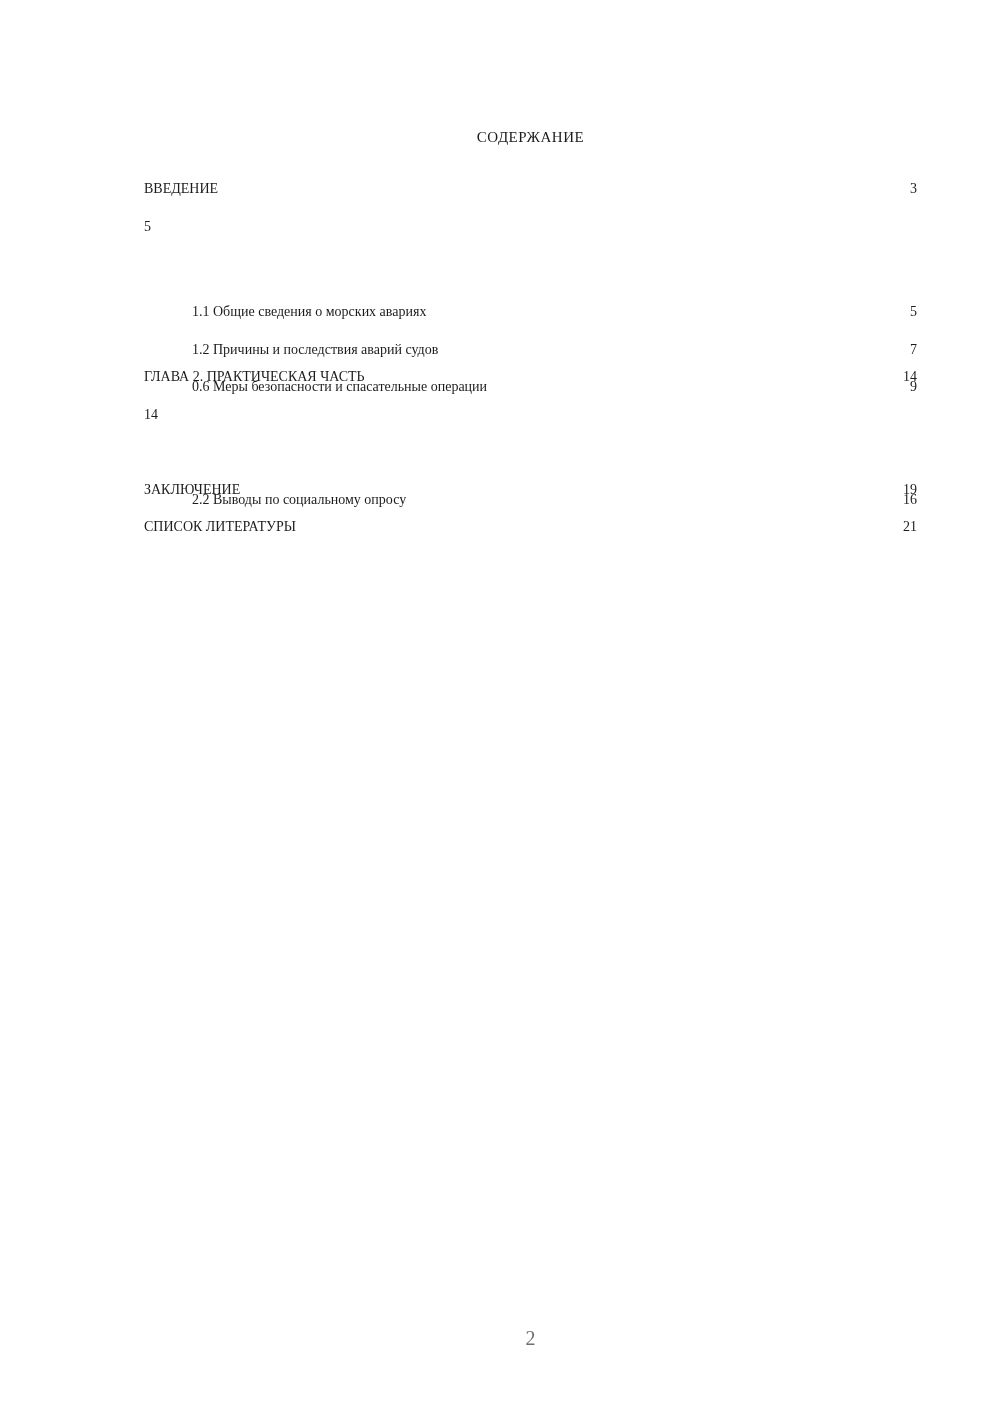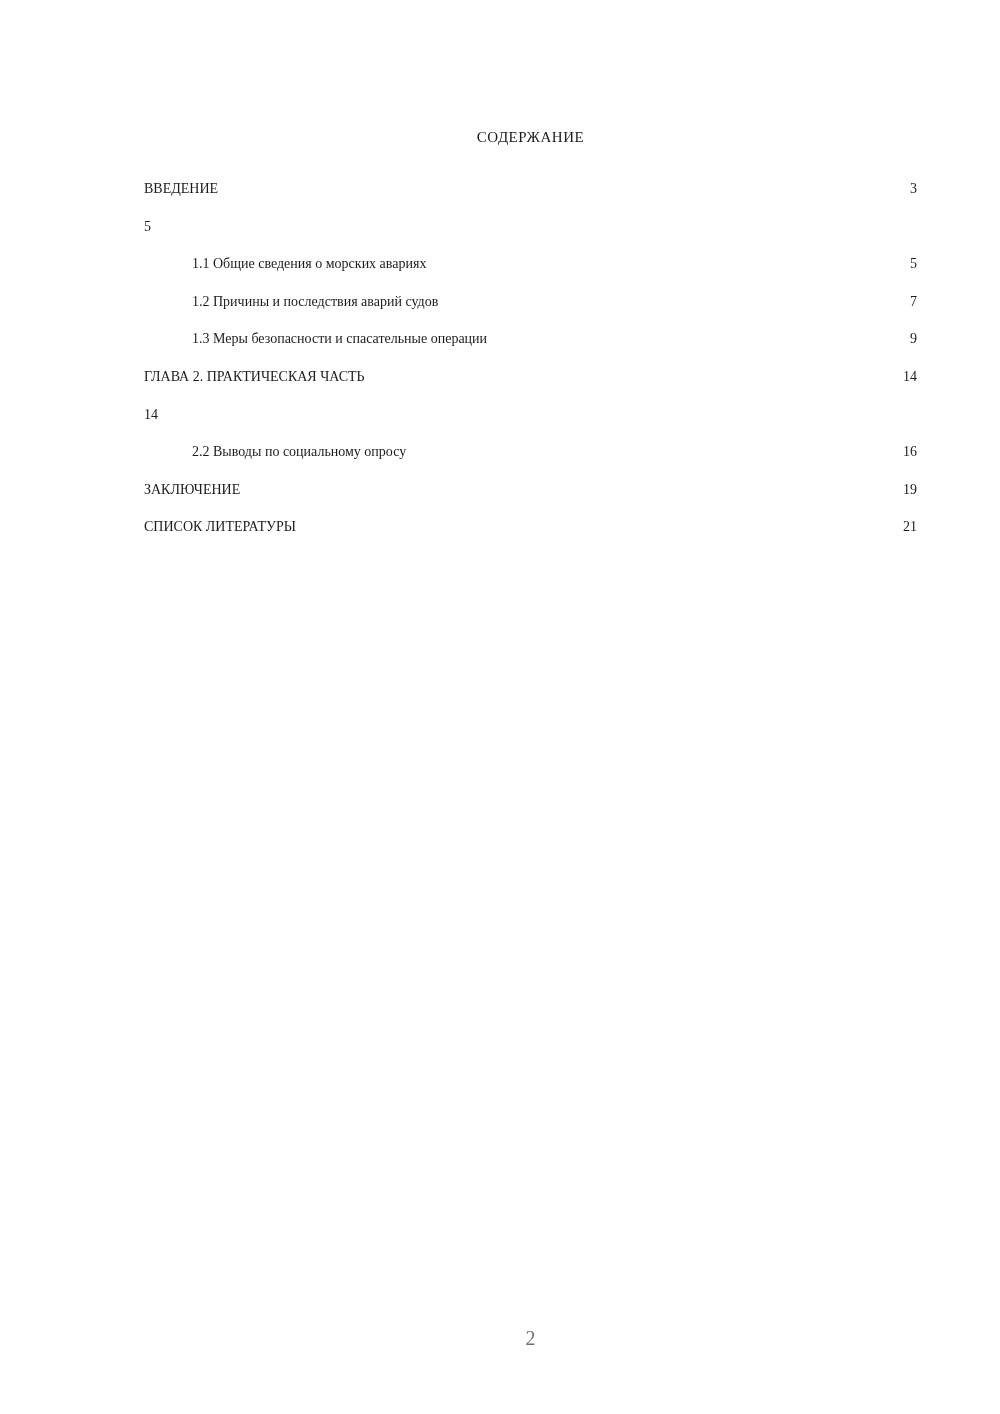--- a/index.html
+++ b/index.html
@@ -41,20 +41,21 @@
     align-items: baseline;
     height: 37.6px;
     line-height: 37.6px;
     font-size: 14px;
   }
   .toc-row .toc-label {
     white-space: nowrap;
   }
   .toc-row.level-1 .toc-label {
     padding-left: 48px;
+    margin-top: 48px;
   }
   .toc-row .toc-page {
     text-align: right;
   }
   .footer-page-number {
     position: absolute;
     top: 1327px;
     left: 144px;
     width: 773px;
     text-align: center;
@@ -79,21 +80,21 @@
       </div>
       <div class="toc-row level-1">
         <span class="toc-label">1.1 Общие сведения о морских авариях</span>
         <span class="toc-page">5</span>
       </div>
       <div class="toc-row level-1">
         <span class="toc-label">1.2 Причины и последствия аварий судов</span>
         <span class="toc-page">7</span>
       </div>
       <div class="toc-row level-1">
-        <span class="toc-label">1.3 Меры безопасности и спасательные операции</span>
+        <span class="toc-label">0.6 Меры безопасности и спасательные операции</span>
         <span class="toc-page">9</span>
       </div>
       <div class="toc-row">
         <span class="toc-label">ГЛАВА 2. ПРАКТИЧЕСКАЯ ЧАСТЬ</span>
         <span class="toc-page">14</span>
       </div>
       <div class="toc-row level-1">
         <span class="toc-page">14</span>
       </div>
       <div class="toc-row level-1">

